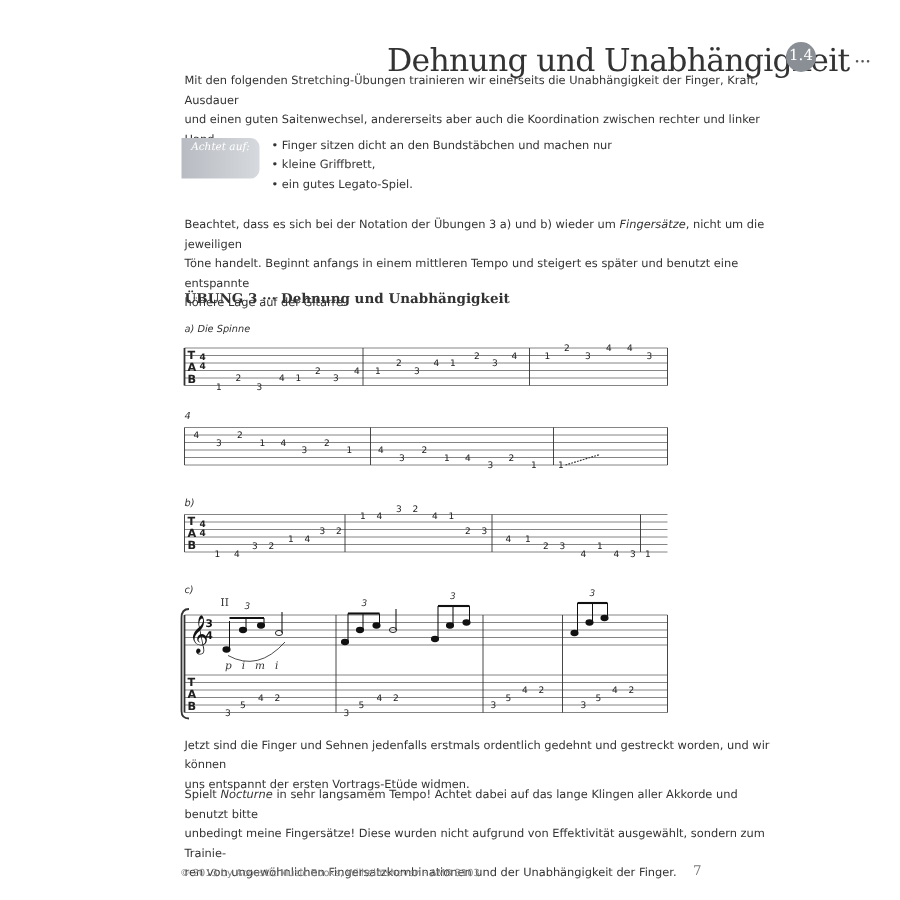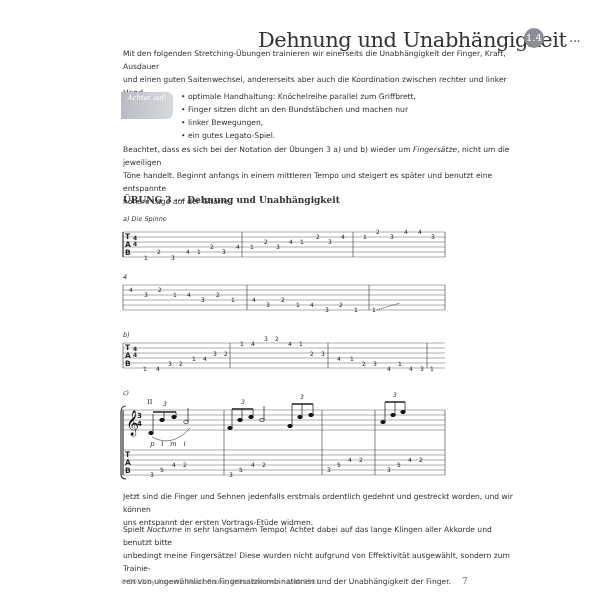--- a/index.html
+++ b/index.html
@@ -36,23 +36,22 @@
   </div>
   <div class="badge">1.4</div>
 
   <div class="para" style="top:47px;">
     <div>Mit den folgenden Stretching-Übungen trainieren wir einerseits die Unabhängigkeit der Finger, Kraft, Ausdauer</div>
     <div>und einen guten Saitenwechsel, andererseits aber auch die Koordination zwischen rechter und linker Hand.</div>
   </div>
 
   <div class="achtet">Achtet auf:</div>
   <ul class="bullets">
-    <li>optimale Handhaltung: Knöchelreihe parallel zum Griffbrett,</li>
     <li style="padding-left:0;">Finger sitzen dicht an den Bundstäbchen und machen nur</li>
-    <li>linker Bewegungen,</li>
+    <li>kleine Griffbrett,</li>
     <li>ein gutes Legato-Spiel.</li>
   </ul>
 
   <div class="para" style="top:143px;">
     <div><span>Beachtet, dass es sich bei der Notation der Übungen 3 a) und b) wieder um </span><i>Fingersätze</i><span>, nicht um die jeweiligen</span></div>
     <div>Töne handelt. Beginnt anfangs in einem mittleren Tempo und steigert es später und benutzt eine entspannte</div>
     <div>höhere Lage auf der Gitarre.</div>
   </div>
 
   <div class="exercise-heading">ÜBUNG 3 ··· Dehnung und Unabhängigkeit</div>

